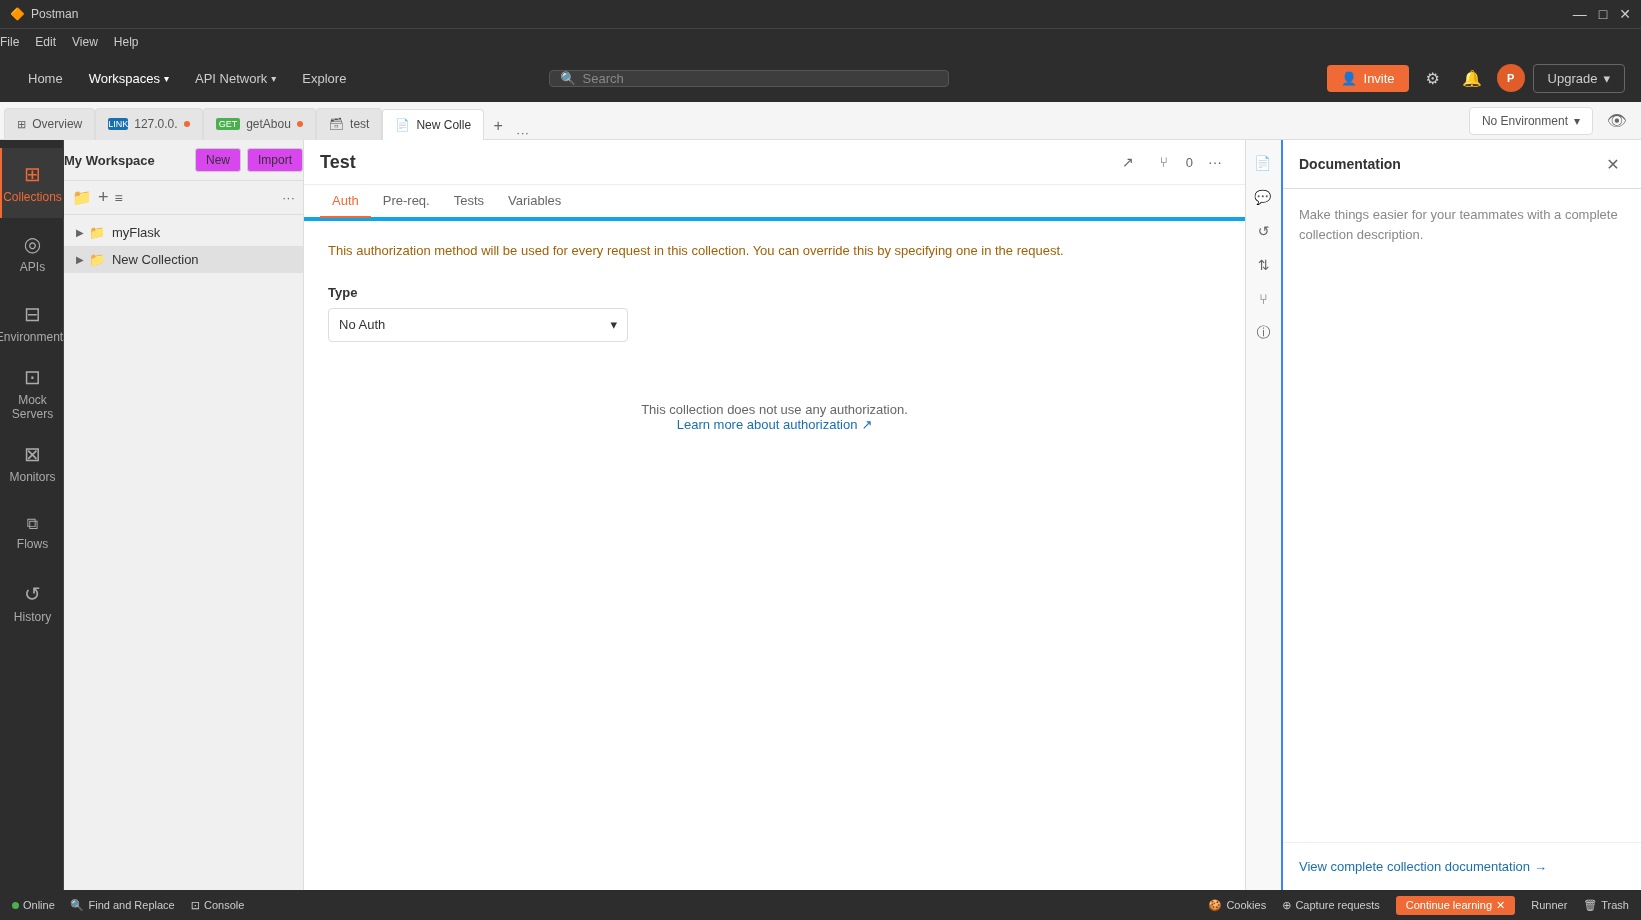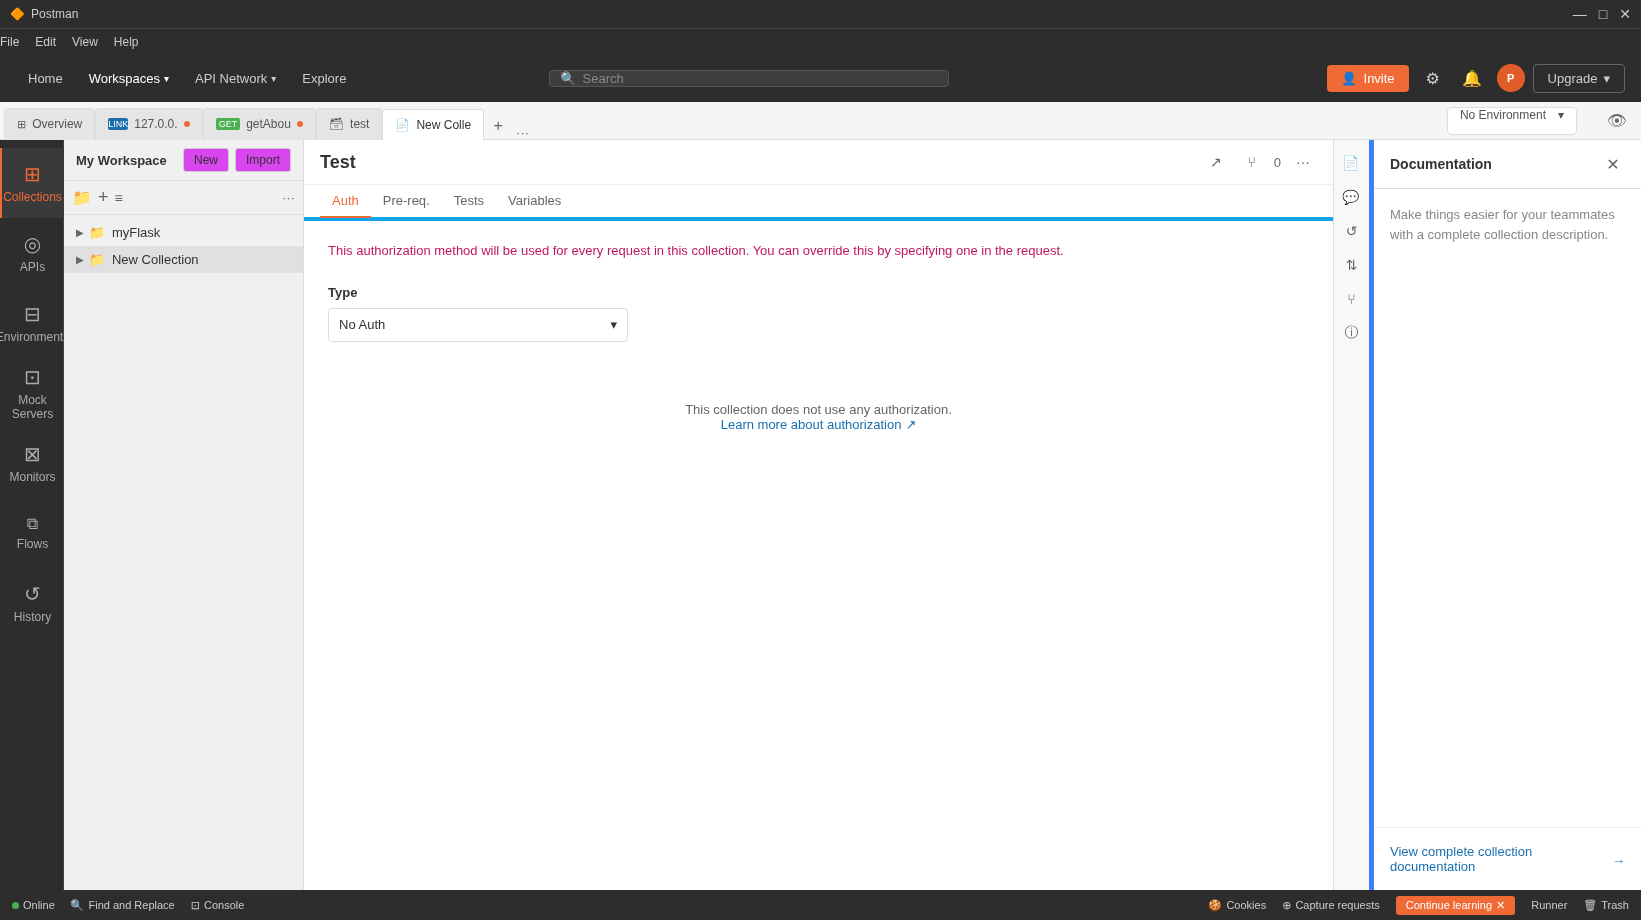--- a/index.html
+++ b/index.html
@@ -170,21 +170,21 @@
       background: #f0f0f0;
       border-right: 1px solid #ddd;
       display: flex;
       flex-direction: column;
     }
 
     .workspace-header {
       display: flex;
       align-items: center;
       justify-content: space-between;
-      padding: 8px 12px;
+      padding: 8px 0;
       border-bottom: 1px solid #ddd;
     }
     .workspace-name { font-size: 13px; font-weight: 600; color: #333; }
     .new-import-btns { display: flex; gap: 6px; }
     .small-btn {
       padding: 4px 10px;
       border-radius: 3px;
       border: 1px solid #ccc;
       background: #d946ef;
       cursor: pointer;
@@ -221,30 +221,31 @@
       max-width: 160px;
       overflow: hidden;
     }
     .tab.active { background: white; color: #333; border-bottom: 1px solid white; margin-bottom: -1px; }
     .tab .tab-dot { width: 6px; height: 6px; border-radius: 50%; background: #f06a35; flex-shrink: 0; }
     .tab-add { width: 28px; height: 28px; display: flex; align-items: center; justify-content: center; cursor: pointer; color: #666; font-size: 16px; }
 
     
     .env-selector {
       display: flex;
-      gap: 12px;
+      align-items: center;
+      gap: 6px;
       padding: 0 12px;
       border: 1px solid #ddd;
       border-radius: 4px;
       height: 28px;
       cursor: pointer;
       color: #555;
       font-size: 12px;
       background: white;
-      margin-right: 20px;
+      margin-right: 4px;
     }
 
     
     .content-area {
       display: flex;
       flex: 1;
       overflow: hidden;
     }
 
     
@@ -308,21 +309,21 @@
     }
     .subtab.active { color: #f06a35; border-bottom-color: #f06a35; }
 
     
     .auth-content {
       padding: 20px 24px;
       flex: 1;
       overflow-y: auto;
     }
     .auth-description {
-      color: #be185d;
+      color: #a16207;
       font-size: 13px;
       line-height: 1.5;
       margin-bottom: 24px;
     }
     .type-label {
       font-size: 13px;
       font-weight: 700;
       color: #333;
       margin-bottom: 8px;
     }
@@ -351,22 +352,22 @@
       color: #1a6faf;
       cursor: pointer;
       text-decoration: none;
       display: inline-flex;
       align-items: center;
       gap: 4px;
     }
 
     
     .doc-panel {
-      width: 272px;
-      border-left: 5px solid #3b82f6;
+      width: 360px;
+      border-left: 2px solid #3b82f6;
       background: white;
       display: flex;
       flex-direction: column;
     }
     .doc-header {
       display: flex;
       align-items: center;
       justify-content: space-between;
       padding: 12px 16px;
       border-bottom: 1px solid #ddd;

